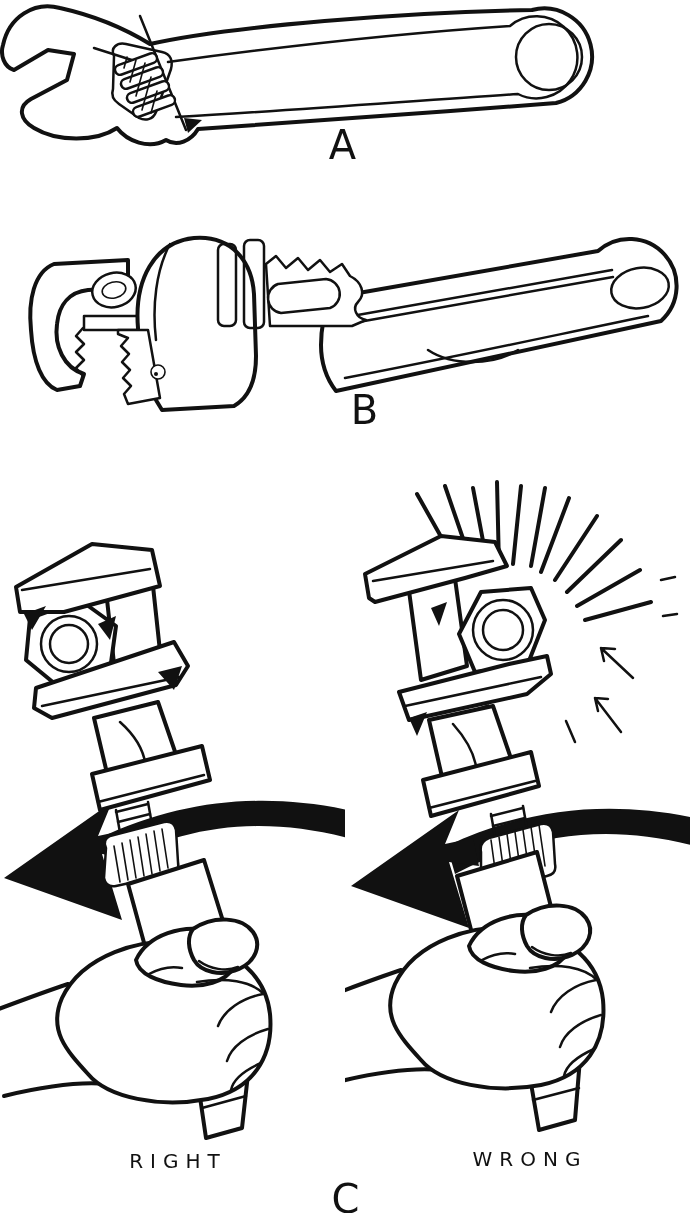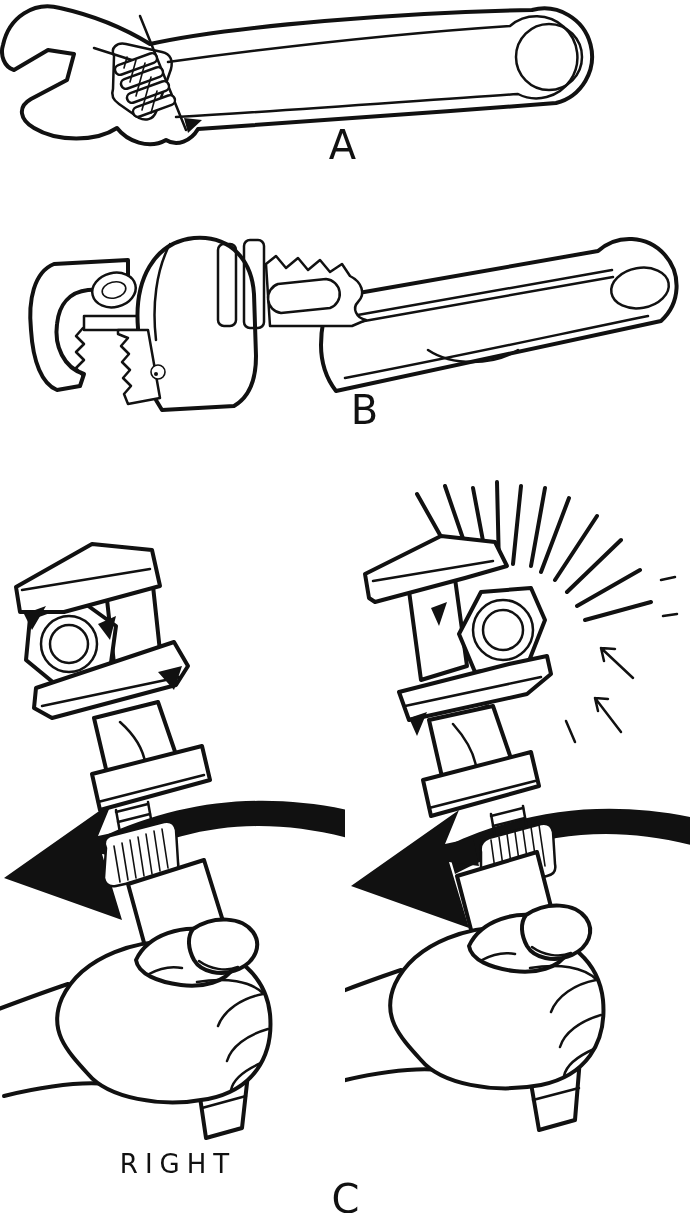--- a/index.html
+++ b/index.html
@@ -13,21 +13,21 @@
   .ink{stroke:#111;stroke-width:4;stroke-linecap:round;stroke-linejoin:round;fill:none;}
   .white{fill:#ffffff;}
   .solid{fill:#111;stroke:none;}
   .thin{stroke-width:2.5;}
   .hair{stroke-width:1.6;}
   .fig-label{
     position:absolute;font-size:40px;font-weight:400;color:#111;
     transform:translateX(-50%);letter-spacing:1px;white-space:nowrap;
   }
   .caption{
-    position:absolute;font-size:26px;font-weight:400;color:#111;
+    position:absolute;font-size:20px;font-weight:400;color:#111;
     letter-spacing:7px;transform:translateX(-50%);white-space:nowrap;
   }
 </style>
 </head>
 <body>
 
 <div id="page">
 
   <svg style="left:0;top:0" width="690" height="175" viewBox="0 0 690 175">
     <g>
@@ -187,15 +187,16 @@
       <path class="ink white thin" d="M136,372 Q134,362 144,358 L196,344 Q206,342 208,352
         L210,384 Q212,394 202,396 L148,410 Q138,412 136,402 Z"></path>
       <path class="ink hair" d="M146,360 L152,404 M154,357 L160,401 M162,354 L168,398
         M170,352 L176,395 M178,350 L184,392 M186,347 L192,389 M194,345 L200,386"></path>
     </g>
     <path class="ink white" d="M112,396 L192,372 L216,466 L136,488 Z"></path>
     <path class="ink white" d="M182,580 L236,566 L230,640 L194,650 Z"></path>
     <path class="ink thin" d="M188,620 L234,608"></path>
     <use href="#fist" transform="translate(-12,-14)"></use>
   </svg>
+  <div class="caption" style="left:530px;top:1147px">WRONG</div>
 
   <div class="fig-label" style="left:346px;top:1176px">C</div>
 </div>
 
 </body></html>

